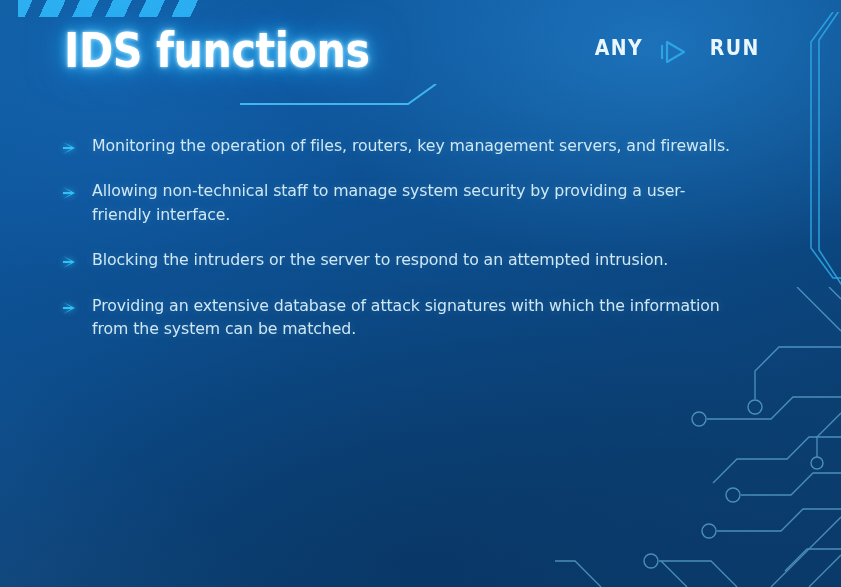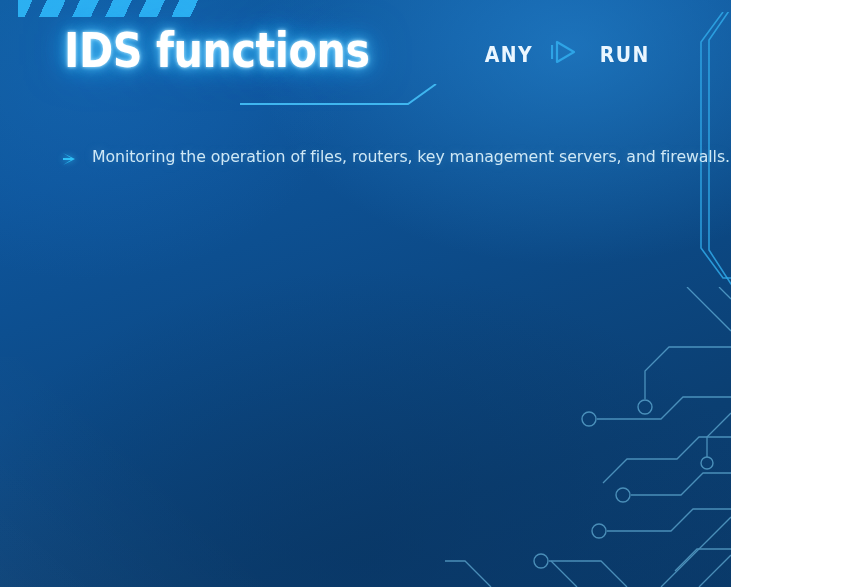--- a/index.html
+++ b/index.html
@@ -7,21 +7,21 @@
 
   html, body {
     width: 841px;
     height: 587px;
     overflow: hidden;
     font-family: "Liberation Sans", sans-serif;
   }
 
   #slide {
     position: relative;
-    width: 731px;
+    width: 841px;
     height: 587px;
     overflow: hidden;
     background:
       radial-gradient(ellipse 70% 60% at 78% 8%,  rgba(40,140,215,0.55) 0%, rgba(40,140,215,0.0) 62%),
       radial-gradient(ellipse 55% 55% at 12% 12%, rgba(25,110,190,0.42) 0%, rgba(25,110,190,0.0) 65%),
       radial-gradient(ellipse 80% 70% at 50% 95%, rgba(8,52,98,0.60) 0%,  rgba(8,52,98,0.0) 70%),
       linear-gradient(160deg, #0f5c9f 0%, #0e559b 24%, #0c4a87 52%, #0b3f72 78%, #0a3a6a 100%);
   }
 
   
@@ -87,21 +87,21 @@
 
   
   #title-underline { left: 240px; top: 84px; width: 206px; height: 26px; }
   #title-underline svg { width:100%; height:100%; display:block; }
   #title-underline path { fill:none; stroke:#3fb6ef; stroke-width:2; }
 
   
   #brand {
     position:absolute;
     right: 78px; top: 38px;
-    display:flex; align-items:flex-end; gap:16px;
+    display:flex; align-items:flex-start; gap:16px;
     font-family: "DejaVu Sans", sans-serif;
   }
   .brand-word {
     font-size: 21px;
     font-weight: 700;
     letter-spacing: 1.6px;
     color:#eaf6ff;
     transform: scaleX(0.9);
     line-height:1;
   }
@@ -113,21 +113,20 @@
   #bullet-list {
     position:absolute;
     left: 62px; top: 134px;
     width: 710px;
   }
   .list-item {
     display:flex;
     align-items:flex-start;
     gap: 16px;
     margin-bottom: 22px;
-    margin-top: 11px;
   }
   .list-item:last-child { margin-bottom:0; }
 
   .bullet-icon {
     flex: 0 0 auto;
     width: 14px; height: 14px;
     margin-top: 7px;
   }
   .bullet-icon svg { width:100%; height:100%; display:block; overflow:visible; }
   .bullet-icon path {
@@ -218,20 +217,44 @@
 
     <div class="list-item">
       <span class="bullet-icon">
         <svg viewBox="0 0 14 14">
             <path d="M1 1 L9 6 L1 6 L1 8 L9 8 L1 13 L13 7 Z"></path>
           </svg>
       </span>
       <span class="item-text">Monitoring the operation of files, routers, key management servers, and firewalls.</span>
     </div>
 
-
-
-
-
-
+    <div class="list-item">
+      <span class="bullet-icon">
+        <svg viewBox="0 0 14 14">
+            <path d="M1 1 L9 6 L1 6 L1 8 L9 8 L1 13 L13 7 Z"></path>
+          </svg>
+      </span>
+      <span class="item-text">Allowing non-technical staff to manage system security by providing a user-friendly interface.</span>
+    </div>
+
+
+    <div class="list-item">
+      <span class="bullet-icon">
+        <svg viewBox="0 0 14 14">
+            <path d="M1 1 L9 6 L1 6 L1 8 L9 8 L1 13 L13 7 Z"></path>
+          </svg>
+      </span>
+      <span class="item-text">Blocking the intruders or the server to respond to an attempted intrusion.</span>
+    </div>
+
+
+
+    <div class="list-item">
+      <span class="bullet-icon">
+        <svg viewBox="0 0 14 14">
+            <path d="M1 1 L9 6 L1 6 L1 8 L9 8 L1 13 L13 7 Z"></path>
+          </svg>
+      </span>
+      <span class="item-text">Providing an extensive database of attack signatures with which the information from the system can be matched.</span>
+    </div>
 
   </div>
 </div>
 
 </body></html>

